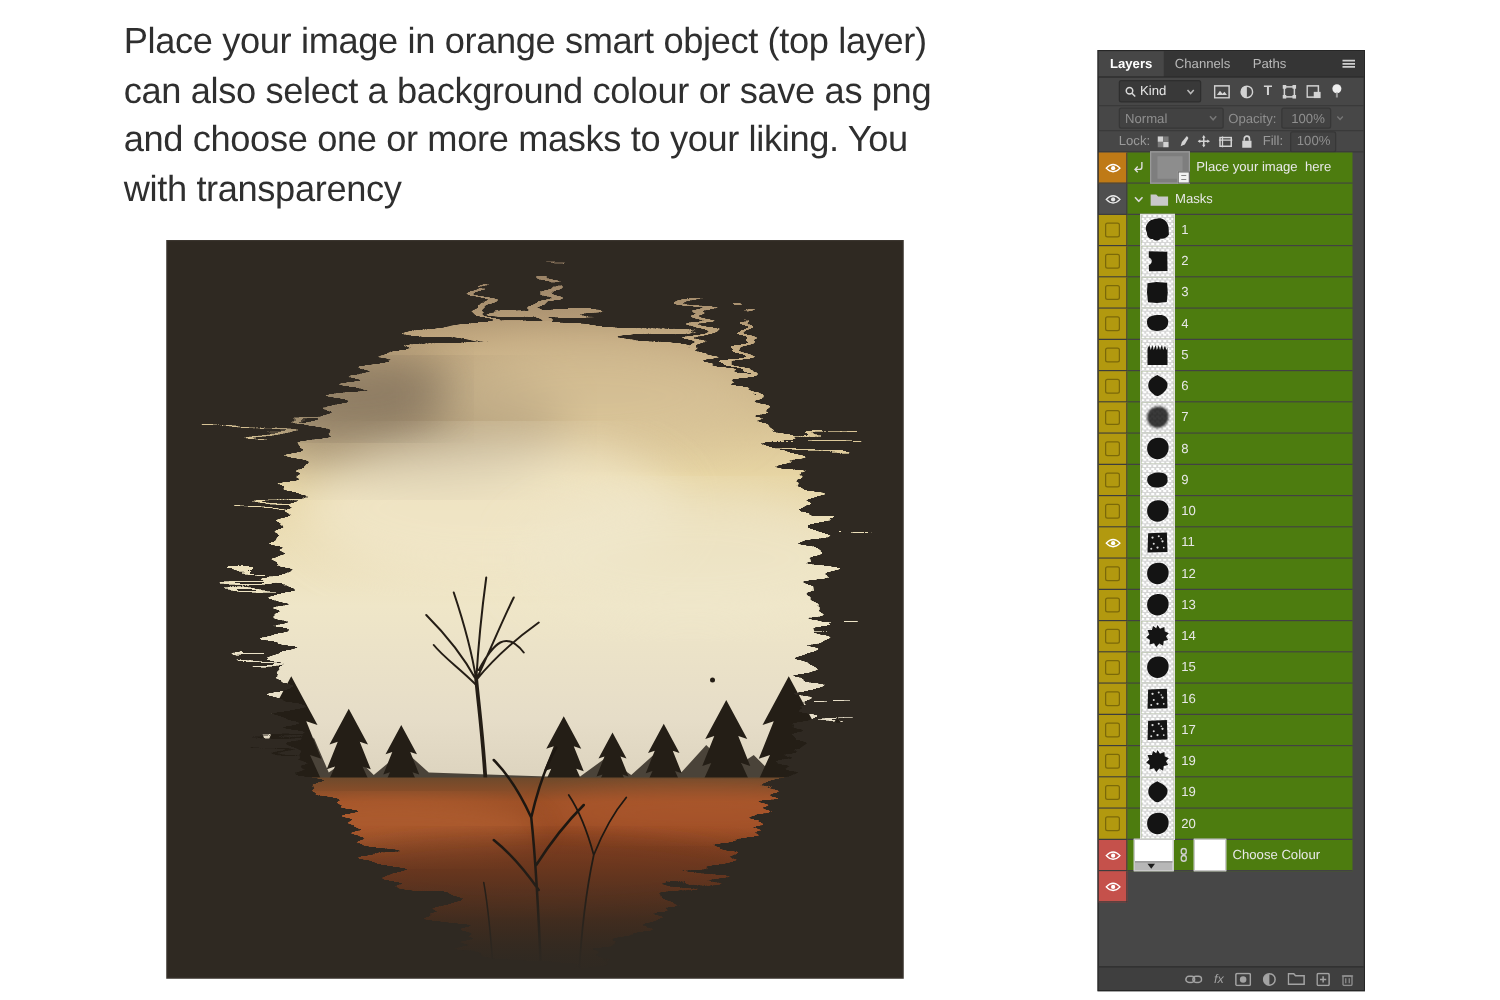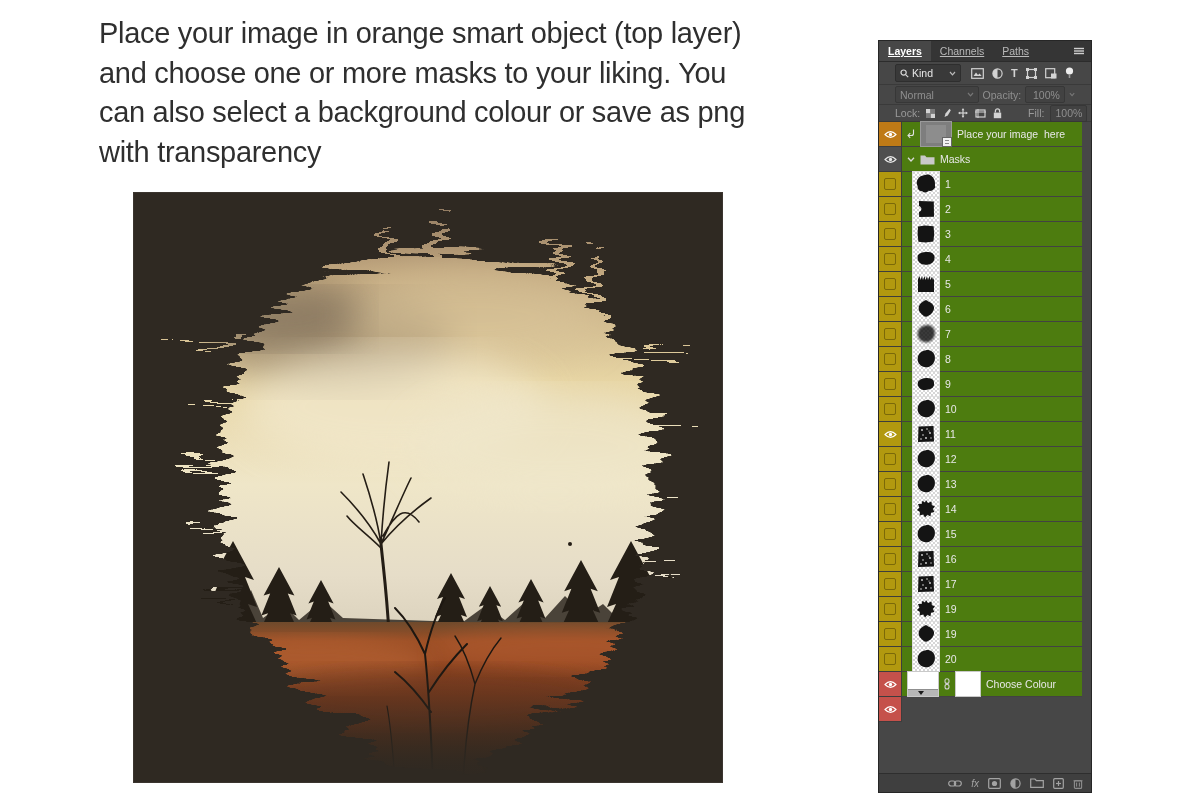--- a/index.html
+++ b/index.html
@@ -13,21 +13,21 @@
   .hero span{display:block;white-space:nowrap;}
   
   .preview{position:absolute;left:133px;top:192px;width:590px;height:591px;
            background:#2f2922;box-shadow:inset 0 0 0 1px rgba(255,255,255,0.06);}
   .preview svg{display:block;}
   
   .panel{position:absolute;left:878px;top:40px;width:214px;height:753px;
          background:#474747;border:1px solid #262626;box-sizing:border-box;
          color:#d8d8d8;font-size:10.5px;}
   .tabs{height:20px;background:#353535;display:flex;align-items:stretch;border-bottom:1px solid #2c2c2c;}
-  .tab{padding:0 9px;display:flex;align-items:center;color:#b9b9b9;text-decoration:underline;}
+  .tab{padding:0 9px;display:flex;align-items:center;color:#b9b9b9;}
   .tab.active{background:#474747;color:#ffffff;font-weight:bold;}
   .panel-menu{margin-left:auto;display:flex;align-items:center;padding-right:6px;}
   .hrow{display:flex;align-items:center;padding:0 16px;border-bottom:1px solid #3a3a3a;}
   .filter-row{height:22px;gap:4px;}
   .kind-box{display:flex;align-items:center;gap:3px;background:#393939;border:1px solid #2e2e2e;
             border-radius:2px;height:16px;padding:0 4px;width:56px;color:#e6e6e6;}
   .kind-box .caret{margin-left:auto;}
   .ficons{display:flex;align-items:center;gap:8px;margin-left:6px;}
   .blend-row{height:19px;gap:4px;color:#8f8f8f;}
   .select-box{display:flex;align-items:center;background:#424242;border:1px solid #373737;
@@ -126,22 +126,22 @@
           <circle cx="17" cy="16" r="0.7"></circle>
           <circle cx="7" cy="17" r="0.8"></circle>
           <circle cx="15" cy="9" r="0.6"></circle>
         </g>
     </symbol>
   </defs>
 </svg>
 
 <div class="hero">
   <span>Place your image in orange smart object (top layer)</span>
+  <span>can also select a background colour or save as png</span>
   <span>and choose one or more masks to your liking. You</span>
-  <span>can also select a background colour or save as png</span>
   <span>with transparency</span>
 </div>
 
 <div class="preview">
   <svg width="590" height="591" viewBox="0 0 590 591">
     <defs>
       <filter id="rough" x="-25%" y="-25%" width="150%" height="150%">
         <feTurbulence type="fractalNoise" baseFrequency="0.012 0.13" numOctaves="2" seed="11" result="n"></feTurbulence>
         <feDisplacementMap in="SourceGraphic" in2="n" scale="55" xChannelSelector="R" yChannelSelector="G"></feDisplacementMap>
       </filter>
@@ -335,21 +335,21 @@
       <svg class="icon" width="11" height="9" viewBox="0 0 11 9">
           <rect x="1" y="1" width="9" height="7" fill="none" stroke="#d3d3d3" stroke-width="1.2"></rect>
           <line x1="3" y1="0" x2="3" y2="9" stroke="#d3d3d3" stroke-width="1"></line>
           <line x1="0" y1="3" x2="11" y2="3" stroke="#d3d3d3" stroke-width="1"></line>
         </svg>
       <svg class="icon" width="9" height="11" viewBox="0 0 9 11">
           <rect x="0.8" y="4.6" width="7.4" height="5.6" fill="#d3d3d3"></rect>
           <path d="M2.4 4.6V3a2.1 2.1 0 0 1 4.2 0v1.6" fill="none" stroke="#d3d3d3" stroke-width="1.3"></path>
         </svg>
     </div>
-    <span class="lbl" style="margin-left:20px">Fill:</span>
+    <span class="lbl" style="margin-left:2px">Fill:</span>
     <div class="select-box val-box">
       <span>100%</span>
     </div>
     <svg class="icon" width="7" height="5" viewBox="0 0 7 5">
         <path d="M1 1 3.5 3.8 6 1" fill="none" stroke="#777" stroke-width="1.2"></path>
       </svg>
   </div>
 
   <div class="layer-list">
 

